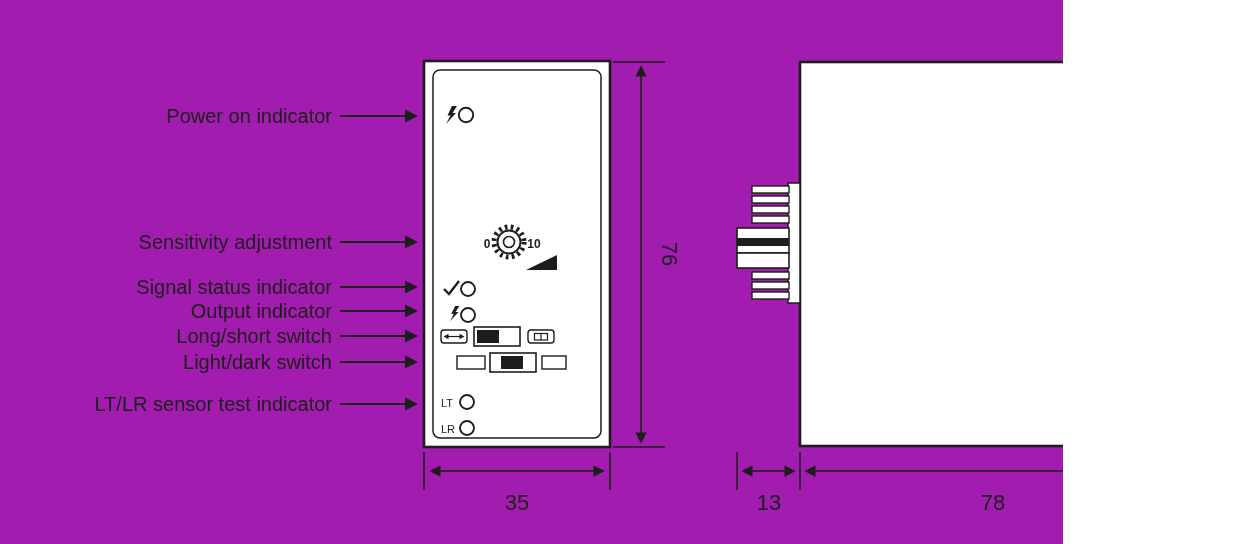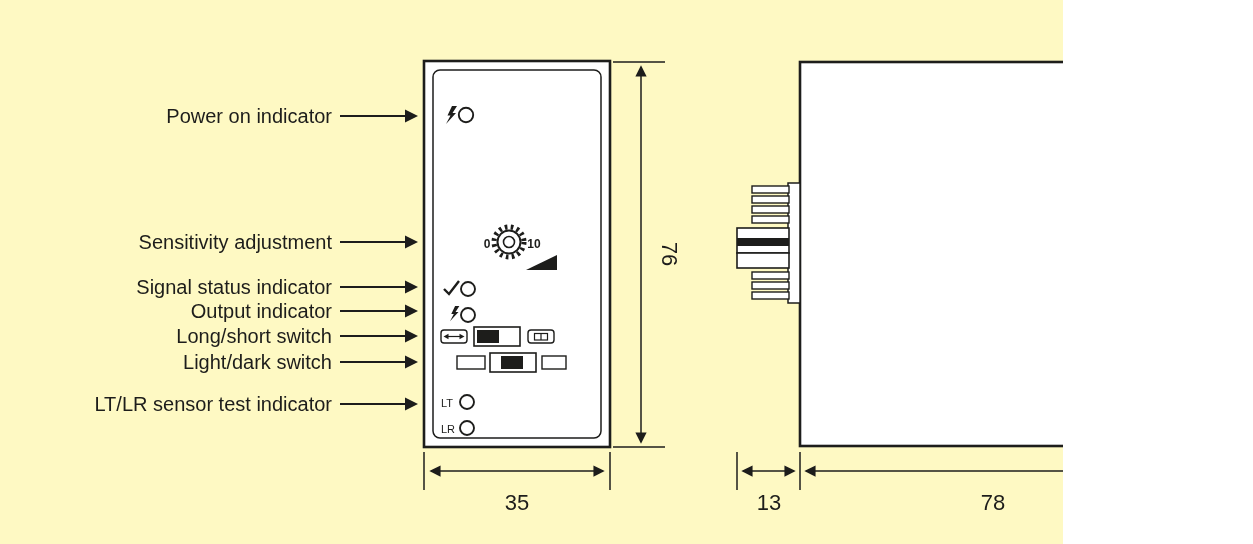--- a/index.html
+++ b/index.html
@@ -1,16 +1,16 @@
 <!DOCTYPE html>
 <html><head>
 <meta charset="utf-8">
 <style>
   html,body{margin:0;padding:0;background:#ffffff;}
-  .stage{position:relative;width:1063px;height:544px;background:#fef9c3;overflow:hidden;}
+  .stage{position:relative;width:1063px;height:544px;background:#a21caf;overflow:hidden;}
   svg{display:block;}
   .ol{fill:#ffffff;stroke:#1d1d1b;stroke-width:2.6;}
   .th{fill:#ffffff;stroke:#1d1d1b;stroke-width:1.5;}
   .thin{fill:#ffffff;stroke:#1d1d1b;stroke-width:1.4;}
   .led{fill:#ffffff;stroke:#1d1d1b;stroke-width:1.9;}
   .arrow{stroke:#1d1d1b;stroke-width:1.8;fill:none;}
   .dimline{stroke:#1d1d1b;stroke-width:1.5;fill:none;}
   .ext{stroke:#1d1d1b;stroke-width:1.5;fill:none;}
   .blk{fill:#1d1d1b;stroke:none;}
   .stk{stroke:#1d1d1b;fill:none;}

